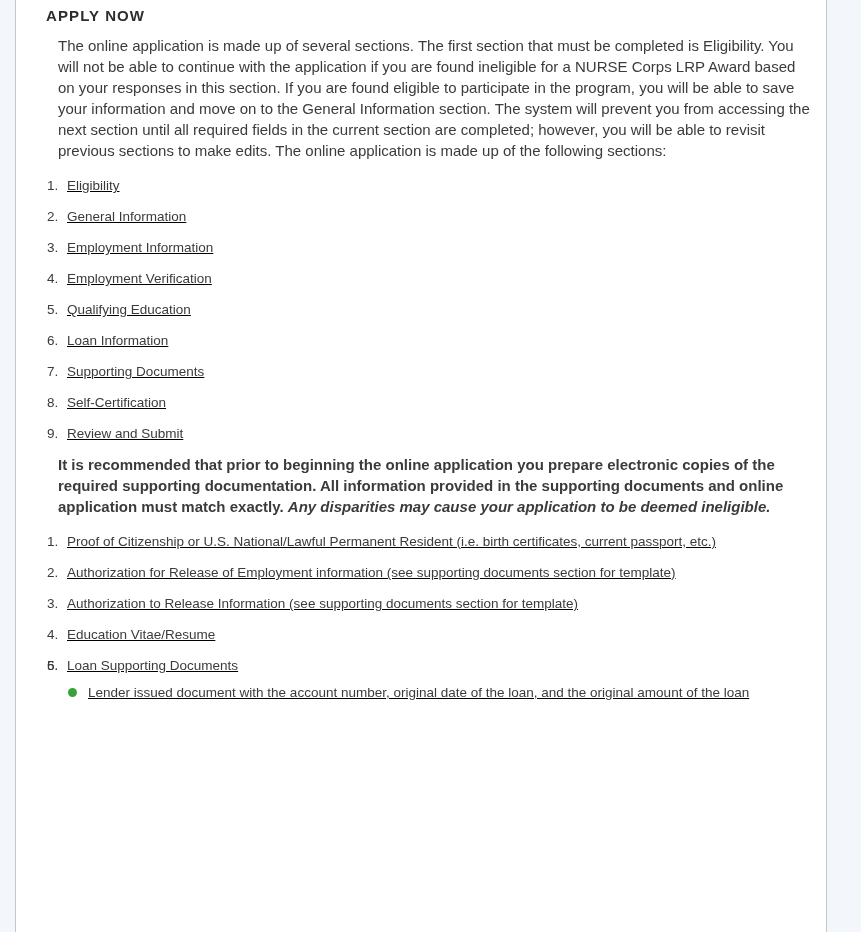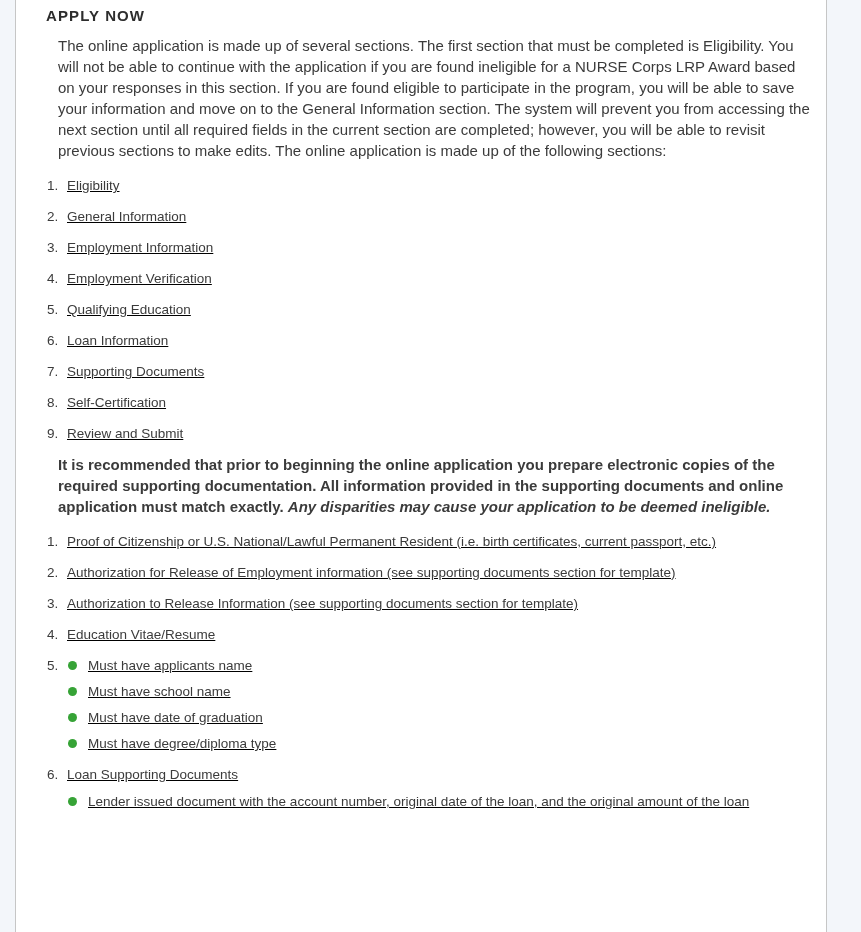--- a/index.html
+++ b/index.html
@@ -115,26 +115,20 @@
 
     <p class="bold-para"><span>It is recommended that prior to beginning the online application you prepare electronic copies of the required supporting documentation. All information provided in the supporting documents and online application must match exactly. </span><span class="italic-part">Any disparities may cause your application to be deemed ineligible.</span></p>
 
 
     <ol class="num-list">
       <li>Proof of Citizenship or U.S. National/Lawful Permanent Resident (i.e. birth certificates, current passport, etc.)</li>
       <li>Authorization for Release of Employment information (see supporting documents section for template)</li>
       <li>Authorization to Release Information (see supporting documents section for template)</li>
       <li>Education Vitae/Resume</li>
       <li>
-        <ul class="sub-list">
-          <li>Must have applicants name</li>
-          <li>Must have school name</li>
-          <li>Must have date of graduation</li>
-          <li>Must have degree/diploma type</li>
-        </ul>
       </li>
       <li>
         <span>Loan Supporting Documents</span>
         <ul class="sub-list">
           <li>Lender issued document with the account number, original date of the loan, and the original amount of the loan</li>
         </ul>
       </li>
 
     </ol>
 

